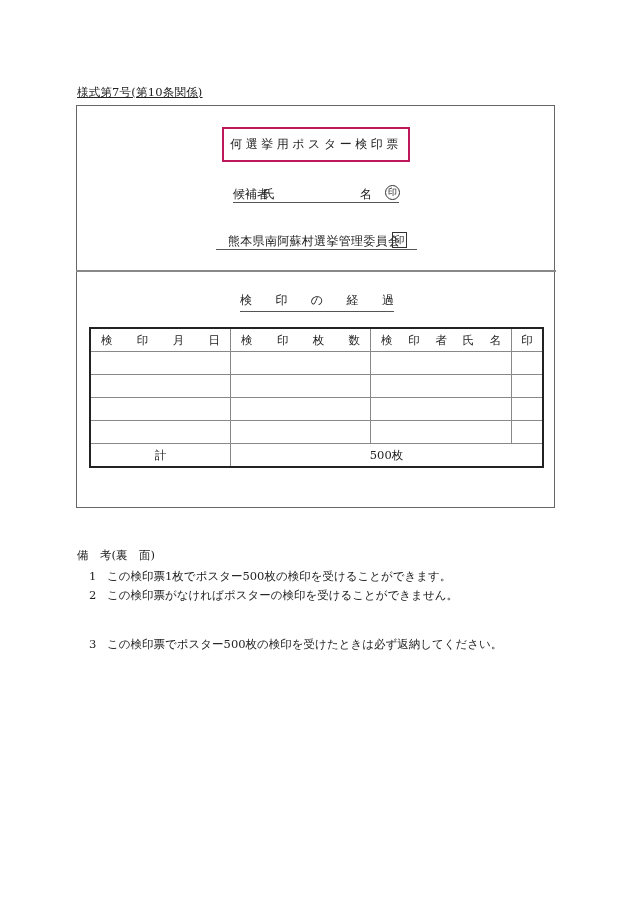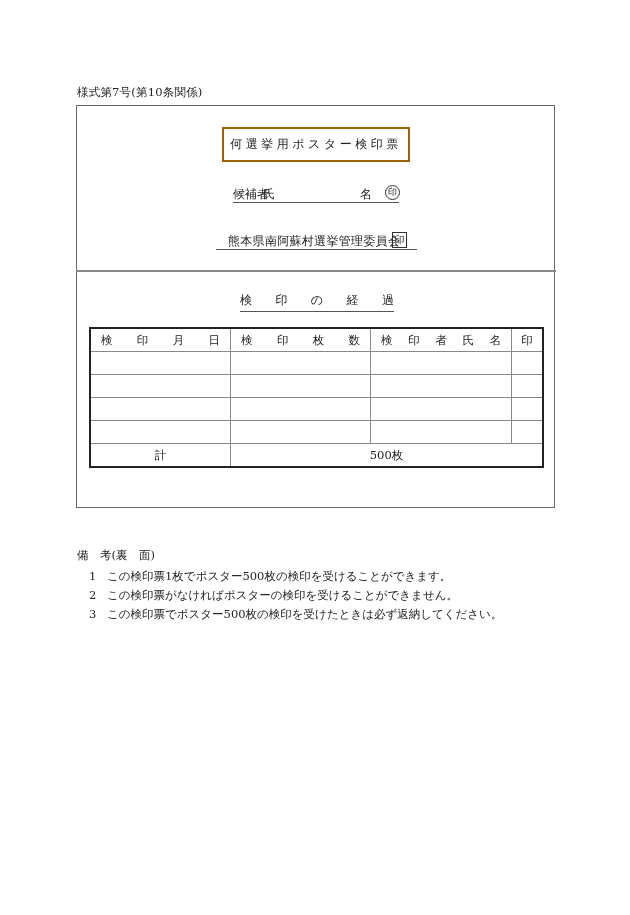--- a/index.html
+++ b/index.html
@@ -1,22 +1,22 @@
 <!DOCTYPE html>
 <html><head>
 <meta charset="utf-8">
 <style>
   html, body { margin:0; padding:0; }
   body { width:630px; height:915px; background:#ffffff; position:relative; overflow:hidden;
          font-family:"DejaVu Serif","Liberation Serif",serif; color:#222; font-size:11px; }
   .abs { position:absolute; }
-  .form-no { left:77px; top:85px; font-size:11.5px; letter-spacing:0.2px; }
+  .form-no { left:77px; top:85px; font-size:11.5px; letter-spacing:0.2px;text-decoration:underline; }
   .outer { left:76px; top:105px; width:479px; height:403px; border:1px solid #666; box-sizing:border-box; }
   .divider { left:76px; top:270px; width:480px; height:0; border-top:2px solid #888; }
-  .title-box { left:222px; top:127px; width:188px; height:35px; border:2px solid #a16207; box-sizing:border-box;
+  .title-box { left:222px; top:127px; width:188px; height:35px; border:2px solid #be185d; box-sizing:border-box;
                display:flex; align-items:center; justify-content:center; font-size:12px; letter-spacing:3.5px; }
   .cand { left:233px; top:184px; width:166px; height:18px; border-bottom:1px solid #555; font-size:12px; }
   .cand .l1 { position:absolute; left:0; top:2px; }
   .cand .l2 { position:absolute; left:30px; top:2px; }
   .cand .l3 { position:absolute; left:127px; top:2px; }
   .seal-circle { position:absolute; left:152px; top:1px; width:13px; height:13px; border:1px solid #333; border-radius:50%;
                  font-size:9px; line-height:13px; text-align:center; }
   .committee { left:216px; top:231px; width:201px; height:18px; border-bottom:1px solid #555; font-size:12px; }
   .committee .t { position:absolute; left:12px; top:2px; letter-spacing:0.3px; }
   .seal-square { position:absolute; right:10px; top:1px; width:13px; height:14px; border:1px solid #333;
@@ -124,15 +124,15 @@
 </tbody>
   </table>
 
 <div class="abs remarks-h">備　考(裏　面)</div>
 <div class="abs remark" style="top:536px">
   <span class="n">1</span><span>この検印票1枚でポスター500枚の検印を受けることができます。</span>
 </div>
 <div class="abs remark" style="top:555px">
   <span class="n">2</span><span>この検印票がなければポスターの検印を受けることができません。</span>
 </div>
-<div class="abs remark" style="top:574px">
+<div class="abs remark" style="top:604px">
   <span class="n">3</span><span>この検印票でポスター500枚の検印を受けたときは必ず返納してください。</span>
 </div>
 
 </body></html>

